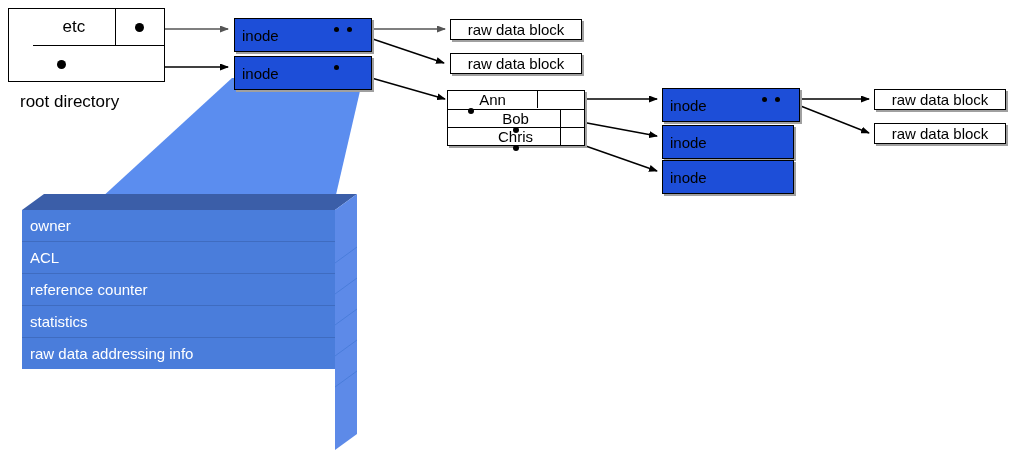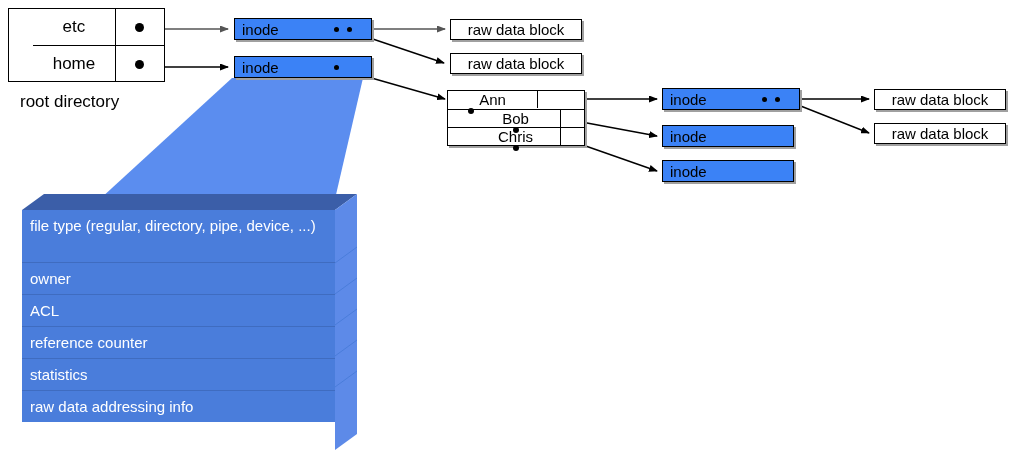--- a/index.html
+++ b/index.html
@@ -72,22 +72,22 @@
     border-radius: 50%;
     background: #000000;
     display: block;
     position: absolute;
   }
   
   .inodebox {
     position: absolute;
     box-sizing: border-box;
     border: 1px solid #000000;
-    background: #3b82f6;
-    height: 22px;
+    background: #1d4ed8;
+    height: 34px;
   }
   .inodebox .lbl {
     position: absolute;
     left: 7px;
     top: 50%;
     transform: translateY(-50%);
     font-size: 15px;
     color: #000000;
     white-space: nowrap;
   }
@@ -222,21 +222,20 @@
   </svg>
 
   <div class="dirtable" style="left:8px; top:8px; width:157px;">
     <div class="dirrow" style="height:36px;">
       <div class="dircell-name" style="width:98px; height:36px;">etc</div>
       <div class="dircell-ptr" style="width:57px; height:36px;">
         <span class="bigdot"></span>
       </div>
     </div>
     <div class="dirrow" style="height:36px;">
-      <div class="dircell-name" style="width:98px; height:36px;">home</div>
       <div class="dircell-ptr" style="width:57px; height:36px;">
         <span class="bigdot"></span>
       </div>
     </div>
   </div>
 
   <div class="caption" style="left:20px; top:92px;">root directory</div>
 
   <div class="inodebox shadowed" style="left:234px; top:18px; width:138px;">
     <span class="lbl">inode</span>
@@ -297,23 +296,20 @@
       <polygon points="335,22 357,6 357,246 335,262" fill="#5d8ae8"></polygon>
 
       <line x1="335" y1="75" x2="357" y2="59" stroke="#4a7ddb" stroke-width="1"></line>
       <line x1="335" y1="106" x2="357" y2="90" stroke="#4a7ddb" stroke-width="1"></line>
       <line x1="335" y1="137" x2="357" y2="121" stroke="#4a7ddb" stroke-width="1"></line>
       <line x1="335" y1="168" x2="357" y2="152" stroke="#4a7ddb" stroke-width="1"></line>
       <line x1="335" y1="199" x2="357" y2="183" stroke="#4a7ddb" stroke-width="1"></line>
     </svg>
 
     <div class="detail-stack">
-      <div class="detail-row" style="min-height:53px;">
-        <span class="rowtext">file type (regular, directory, pipe, device, ...)</span>
-      </div>
       <div class="detail-row">
         <span class="rowtext">owner</span>
       </div>
       <div class="detail-row">
         <span class="rowtext">ACL</span>
       </div>
       <div class="detail-row">
         <span class="rowtext">reference counter</span>
       </div>
       <div class="detail-row">

